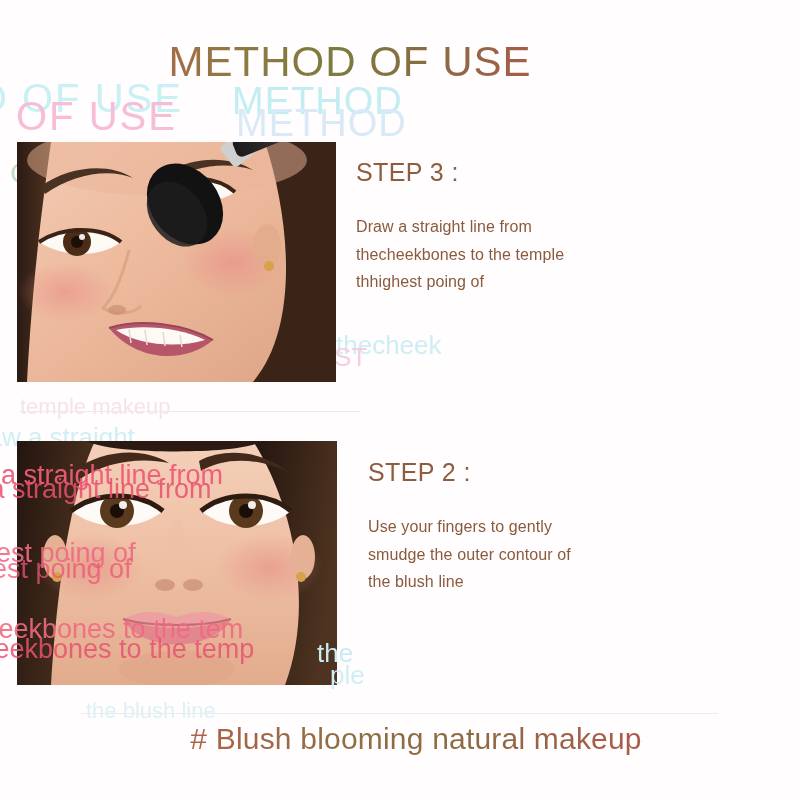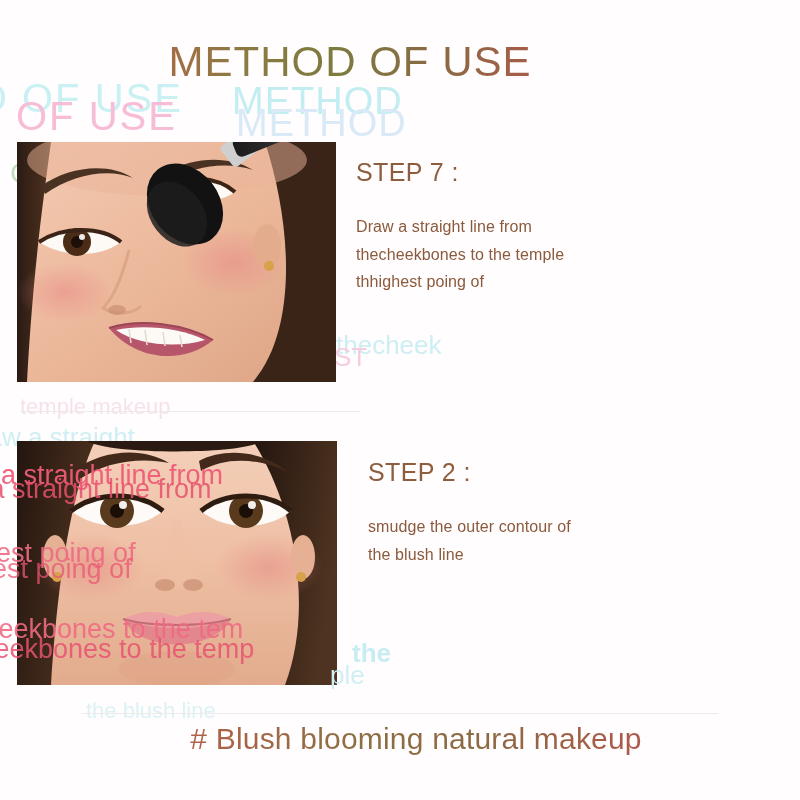--- a/index.html
+++ b/index.html
@@ -41,21 +41,21 @@
   .gh9 { top:396px; left:20px;  font-size:22px; color:#f6e2ec; }
   .gh10{ top:424px; left:-40px; font-size:26px; color:#cfeff4; }
 
   
   .e1 { top:462px; left:-26px; font-size:27px; color:#ef5b78; opacity:.95; }
   .e2 { top:476px; left:-30px; font-size:27px; color:#e9506e; opacity:.85; }
   .e3 { top:540px; left:-34px; font-size:27px; color:#ee6b84; opacity:.9; }
   .e4 { top:556px; left:-38px; font-size:27px; color:#ea5773; opacity:.75; }
   .e5 { top:616px; left:-30px; font-size:27px; color:#ef6a83; opacity:.9; }
   .e6 { top:636px; left:-34px; font-size:27px; color:#e85371; opacity:.85; }
-  .e7 { top:640px; left:352px; font-size:26px; color:#c7ecf2;font-weight:bold; }
+  .e7 { top:640px; left:317px; font-size:26px; color:#c7ecf2; }
   .e8 { top:662px; left:330px; font-size:26px; color:#cfeff4; }
   .e9 { top:700px; left:86px;  font-size:22px; color:#ddf2f5; }
 
   
   .title {
     position:absolute;
     top:38px; left:0; width:700px;
     text-align:center;
     font-size:42px;
     font-weight:400;
@@ -275,31 +275,32 @@
     <div class="ghost e3">ghest poing of</div>
     <div class="ghost e4">ghest poing of</div>
     <div class="ghost e5">cheekbones to the tem</div>
     <div class="ghost e6">cheekbones to the temp</div>
     <div class="ghost e7">the</div>
     <div class="ghost e8">ple</div>
     <div class="ghost e9">the blush line</div>
   </div>
 
   <div class="step" id="step-1">
-    <div class="step-label">STEP 7 :</div>
+    <div class="step-label">STEP 3 :</div>
     <div class="step-body">
       <span>Draw a straight line from</span>
       <span>thecheekbones to the temple</span>
       <span>thhighest poing of</span>
     </div>
   </div>
 
   <div class="step" id="step-2">
     <div class="step-label">STEP 2 :</div>
     <div class="step-body">
+      <span>Use your fingers to gently</span>
       <span>smudge the outer contour of</span>
       <span>the blush line</span>
     </div>
   </div>
 
   <div class="divider" id="divider-mid"></div>
   <div class="divider" id="divider-bottom"></div>
 
   <div class="caption"># Blush blooming  natural makeup</div>
 

